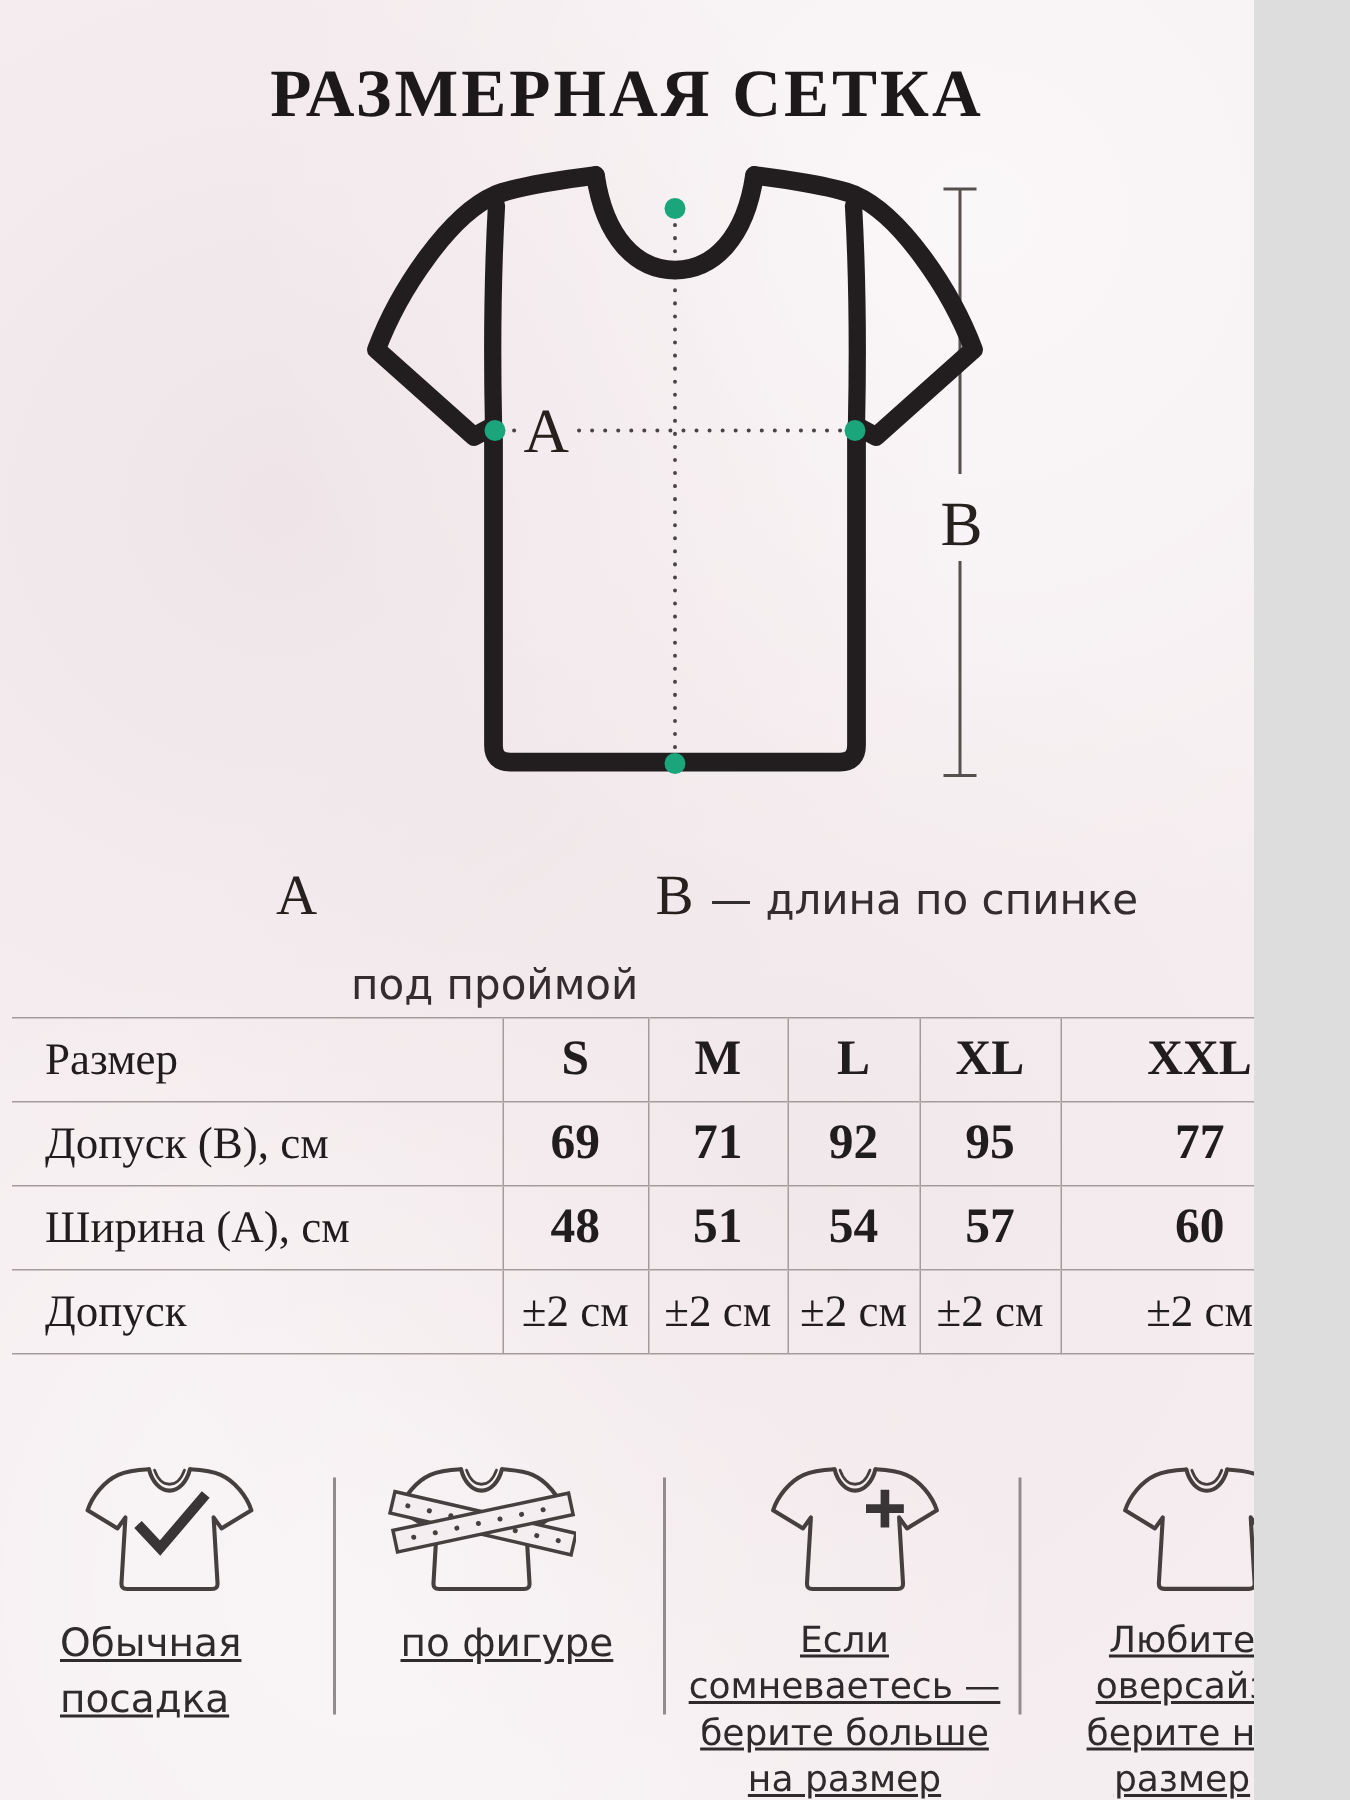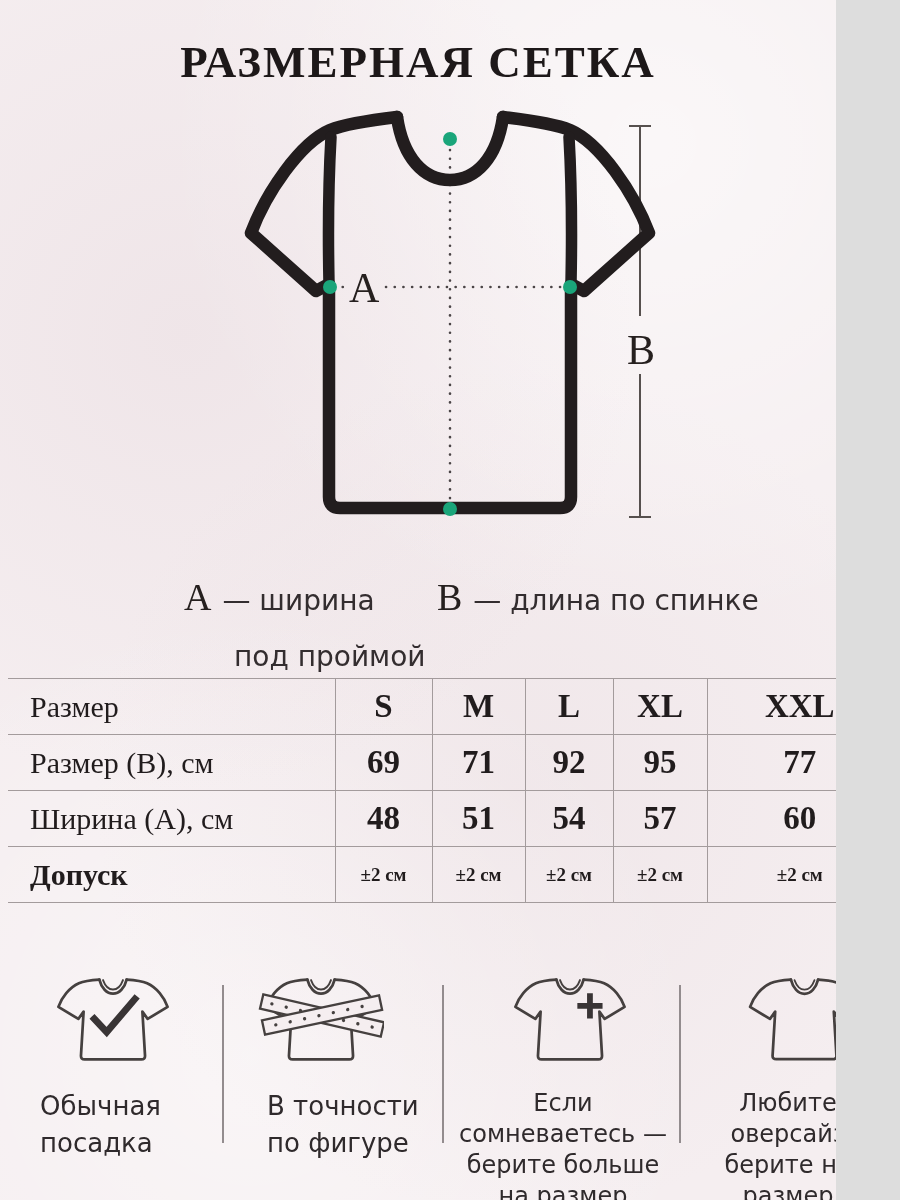--- a/index.html
+++ b/index.html
@@ -32,30 +32,30 @@
   .legend-b{left:437px;top:575px;}
   .legend-line1{display:flex;align-items:baseline;gap:11px;}
   .legend-letter{font-size:38px;color:#26201f;}
   .sans{font-family:"DejaVu Sans",sans-serif;color:#332d2f;}
   .legend-text{font-size:28px;}
   .legend-line2{margin:21px 0 0 50px;font-size:28px;}
 
   table.size-table{position:absolute;left:8px;top:678px;width:884px;border-collapse:collapse;table-layout:fixed;}
   .size-table tr{height:56px;}
   .size-table td{border-top:1px solid #a39b9c;vertical-align:middle;font-size:31px;color:#211c1d;}
-  .size-table tr.last td{border-bottom:1px solid #a39b9c;font-weight:bold;}
+  .size-table tr.last td{border-bottom:1px solid #a39b9c;}
   .size-table td + td{border-left:1px solid #a39b9c;text-align:center;}
   .size-table td.rowlabel{padding-left:22px;font-size:30px;}
   .size-table td.size-h{font-size:33px;font-weight:600;}
   .size-table td.val{font-size:33px;font-weight:600;}
-  .size-table td.tol{font-size:19px;font-weight:400;}
+  .size-table td.tol{font-size:30px;font-weight:400;}
 
   .fit-item{position:absolute;top:960px;font-family:"DejaVu Sans",sans-serif;color:#2f2a2c;}
   .fit-icon{position:absolute;color:#45403f;}
-  .fit-cap{position:absolute;top:128px;width:100%;}
+  .fit-cap{position:absolute;top:118px;width:100%;text-decoration:underline;}
   .cap-left{text-align:left;font-size:26px;line-height:37px;}
   .cap-center{text-align:center;font-size:24px;line-height:31px;}
   .fit-divider{position:absolute;top:985px;width:2px;height:158px;background:#938c8e;}
 </style>
 </head>
 <body>
 
 <div class="page">
 
   <svg width="0" height="0" style="position:absolute" aria-hidden="true">
@@ -96,21 +96,20 @@
       <circle class="gdot" cx="570" cy="287" r="7"></circle>
       <circle class="gdot" cx="450" cy="509" r="7"></circle>
     </g>
   </svg>
   <div class="measure-letter label-a">A</div>
   <div class="measure-letter label-b">B</div>
 
   <div class="legend-item legend-a">
     <div class="legend-line1">
       <span class="legend-letter">A</span>
-      <span class="sans legend-text">— ширина</span>
     </div>
     <div class="sans legend-line2">под проймой</div>
   </div>
   <div class="legend-item legend-b">
     <div class="legend-line1">
       <span class="legend-letter">B</span>
       <span class="sans legend-text">— длина по спинке</span>
     </div>
   </div>
 
@@ -126,21 +125,21 @@
     <tbody>
       <tr>
         <td class="rowlabel">Размер</td>
         <td class="size-h">S</td>
         <td class="size-h">M</td>
         <td class="size-h">L</td>
         <td class="size-h">XL</td>
         <td class="size-h">XXL</td>
       </tr>
       <tr>
-        <td class="rowlabel">Размер (B), см</td>
+        <td class="rowlabel">Допуск (B), см</td>
         <td class="val">69</td>
         <td class="val">71</td>
         <td class="val">92</td>
         <td class="val">95</td>
         <td class="val">77</td>
       </tr>
       <tr>
         <td class="rowlabel">Ширина (A), см</td>
         <td class="val">48</td>
         <td class="val">51</td>
@@ -195,21 +194,20 @@
             <circle cx="30" cy="45" r="1.6"></circle>
             <circle cx="44" cy="45" r="1.6"></circle>
           <circle cx="58" cy="45" r="1.6"></circle>
             <circle cx="72" cy="45" r="1.6"></circle>
             <circle cx="86" cy="45" r="1.6"></circle>
           <circle cx="100" cy="45" r="1.6"></circle>
         </g>
       </g>
     </svg>
     <div class="fit-cap cap-left" style="left:27px">
-      <div>В точности</div>
       <div>по фигуре</div>
     </div>
   </div>
 
   <div class="fit-divider" style="left:442px"></div>
 
   <div class="fit-item" style="left:450px;width:226px">
     <svg class="fit-icon" style="left:57px;top:8px" width="126" height="105" viewBox="0 0 120 100">
       <use href="#tee"></use>
       <path d="M79 24 V48 M67 36 H91" fill="none" stroke="#393435" stroke-width="5.5"></path>

